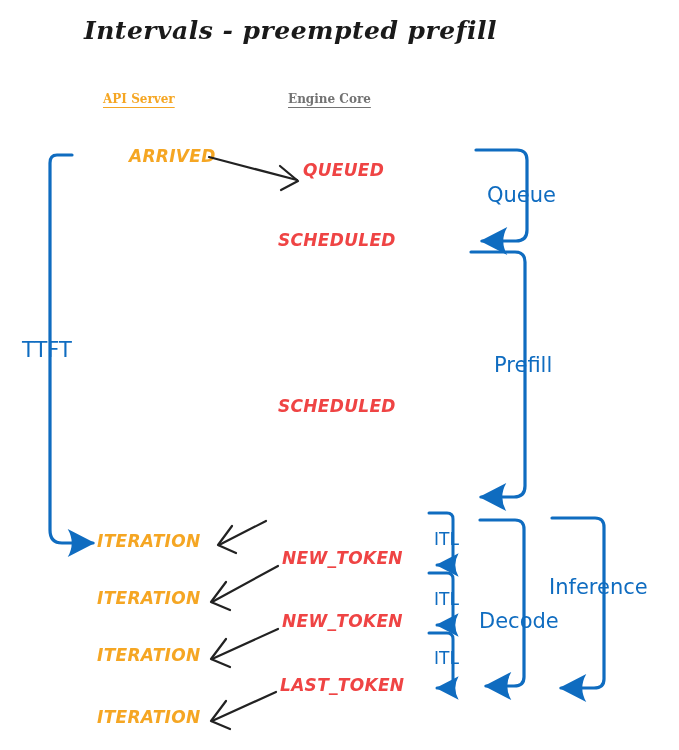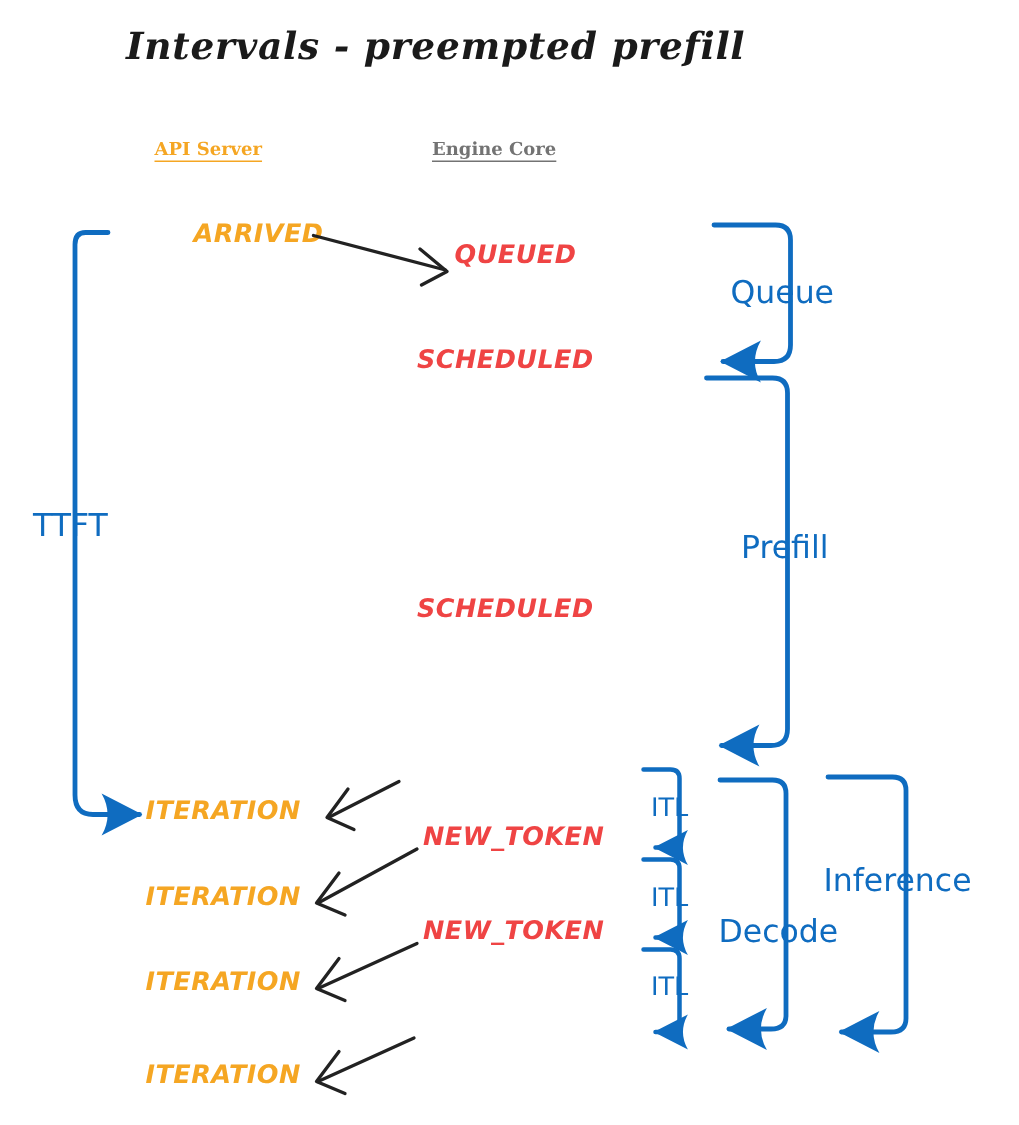--- a/index.html
+++ b/index.html
@@ -82,20 +82,21 @@
   <div class="abs state orange" style="left:97px;  top:531px;">ITERATION</div>
   <div class="abs state orange" style="left:97px;  top:588px;">ITERATION</div>
   <div class="abs state orange" style="left:97px;  top:645px;">ITERATION</div>
   <div class="abs state orange" style="left:97px;  top:707px;">ITERATION</div>
 
   <div class="abs state red" style="left:303px; top:160px;">QUEUED</div>
   <div class="abs state red" style="left:278px; top:230px;">SCHEDULED</div>
   <div class="abs state red" style="left:278px; top:396px;">SCHEDULED</div>
   <div class="abs state red" style="left:282px; top:548px;">NEW_TOKEN</div>
   <div class="abs state red" style="left:282px; top:611px;">NEW_TOKEN</div>
+  <div class="abs state red" style="left:280px; top:675px;">LAST_TOKEN</div>
 
   <div class="abs measure" style="left:22px;  top:338px;">TTFT</div>
   <div class="abs measure" style="left:487px; top:183px;">Queue</div>
   <div class="abs measure" style="left:494px; top:353px;">Prefill</div>
   <div class="abs measure" style="left:479px; top:609px;">Decode</div>
   <div class="abs measure" style="left:549px; top:575px;">Inference</div>
   <div class="abs measure small" style="left:434px; top:529px;">ITL</div>
   <div class="abs measure small" style="left:434px; top:589px;">ITL</div>
   <div class="abs measure small" style="left:434px; top:648px;">ITL</div>
 

